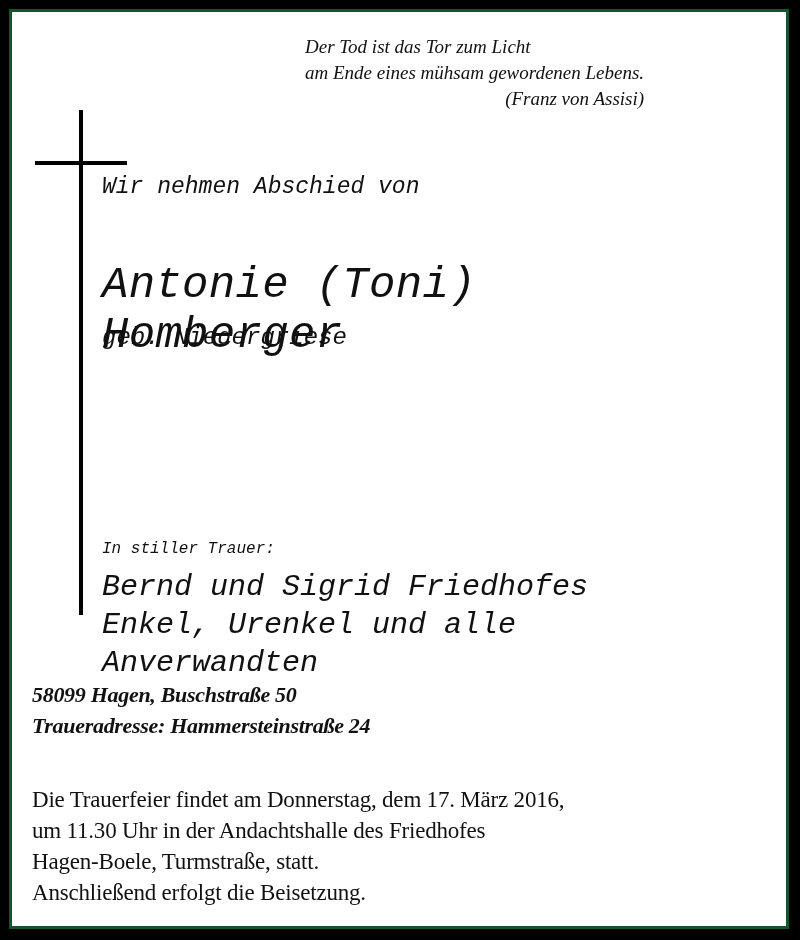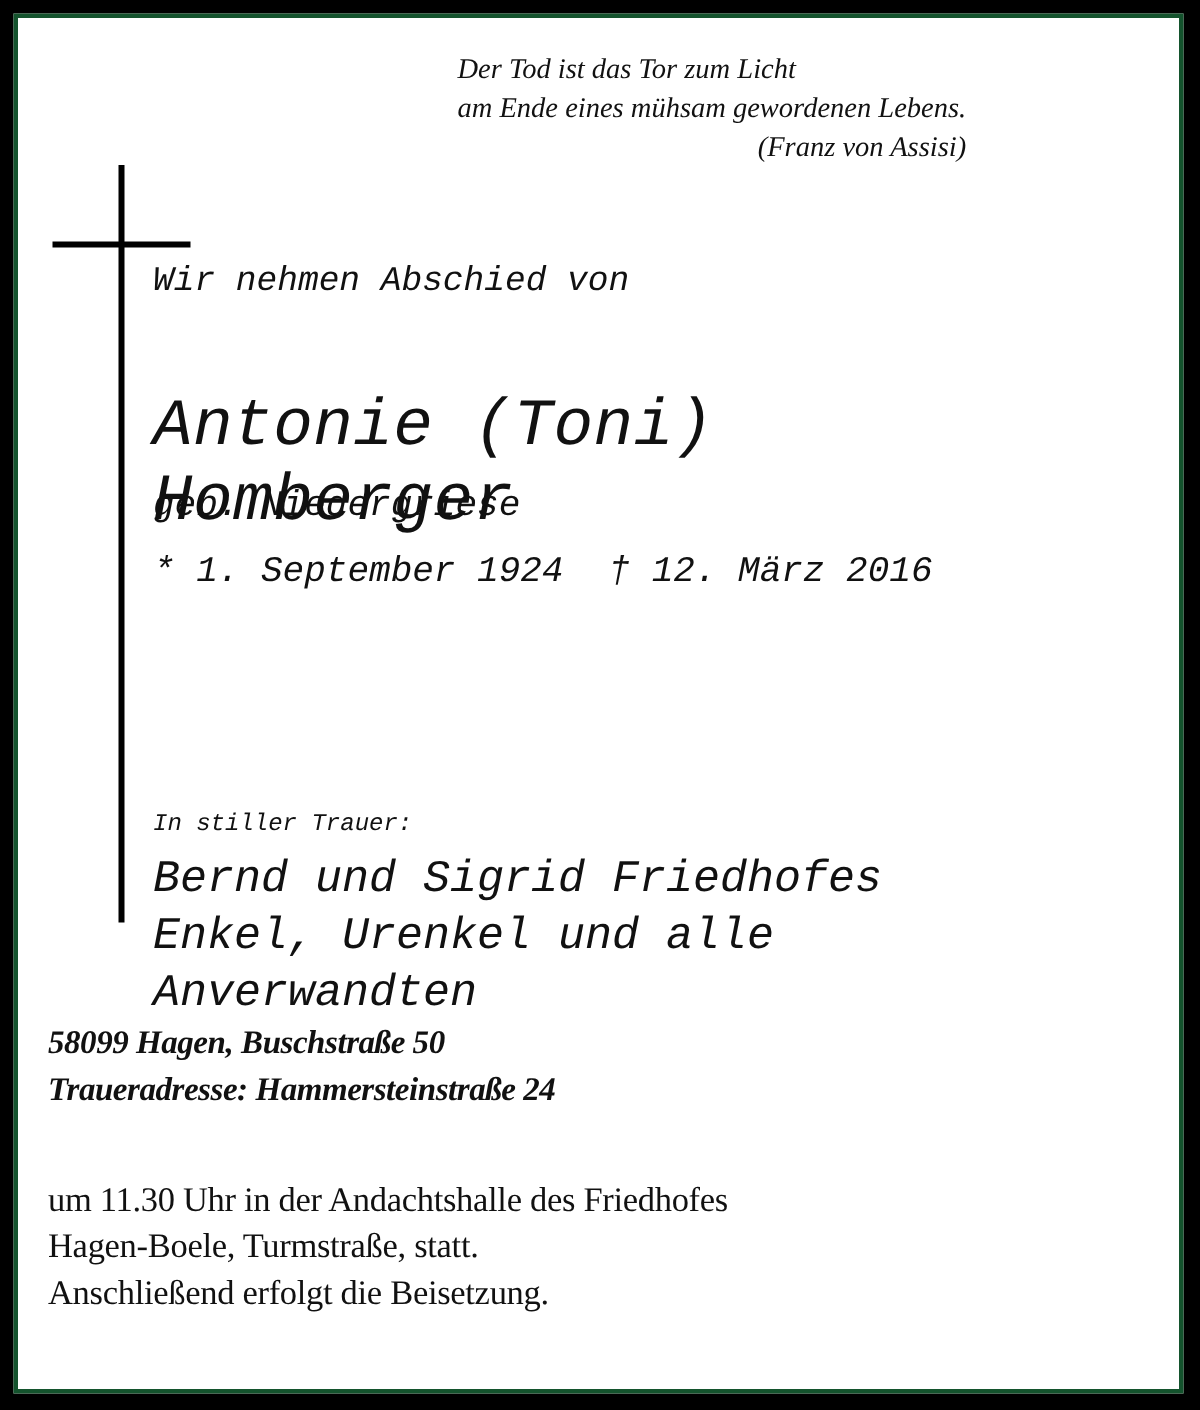--- a/index.html
+++ b/index.html
@@ -109,35 +109,33 @@
     <div class="cross-v"></div>
     <div class="cross-h"></div>
   </div>
 
   <div class="center farewell">Wir nehmen Abschied von</div>
 
   <div class="center name">Antonie (Toni) Homberger</div>
 
   <div class="center maiden">geb. Niedergriese</div>
 
-  <div class="center dates">
-    <span>* 1. September 1924</span><span class="sep"></span><span>† 12. März 2016</span>
-  </div>
 
   <div class="center mourning">In stiller Trauer:</div>
 
   <div class="center family">
     <span class="line">Bernd und Sigrid Friedhofes</span>
     <span class="line">Enkel, Urenkel und alle Anverwandten</span>
   </div>
 
   <div class="abs address">
     <span class="line">58099 Hagen, Buschstraße 50</span>
     <span class="line">Traueradresse: Hammersteinstraße 24</span>
   </div>
 
   <div class="abs service">
+    <span class="line">Die Trauerfeier findet am Donnerstag, dem 17. März 2016,</span>
     <span class="line">um 11.30 Uhr in der Andachtshalle des Friedhofes</span>
     <span class="line">Hagen-Boele, Turmstraße, statt.</span>
     <span class="line">Anschließend erfolgt die Beisetzung.</span>
   </div>
 
 </div>
 
 </body></html>

